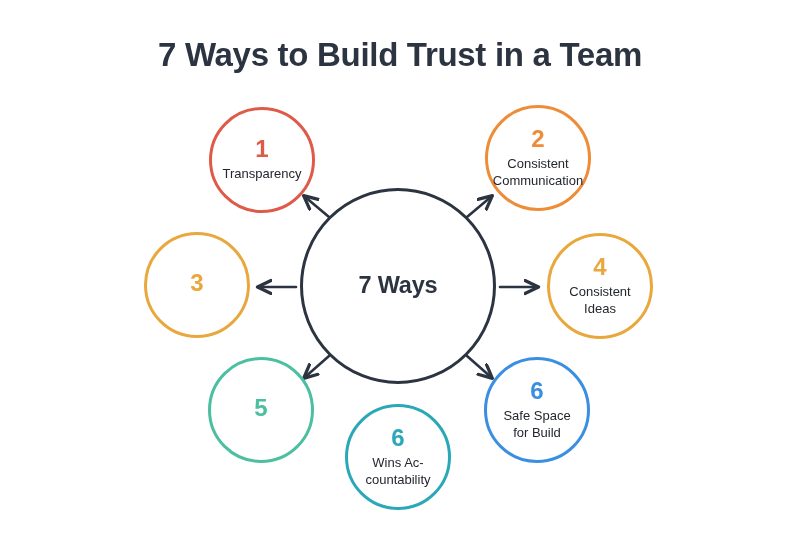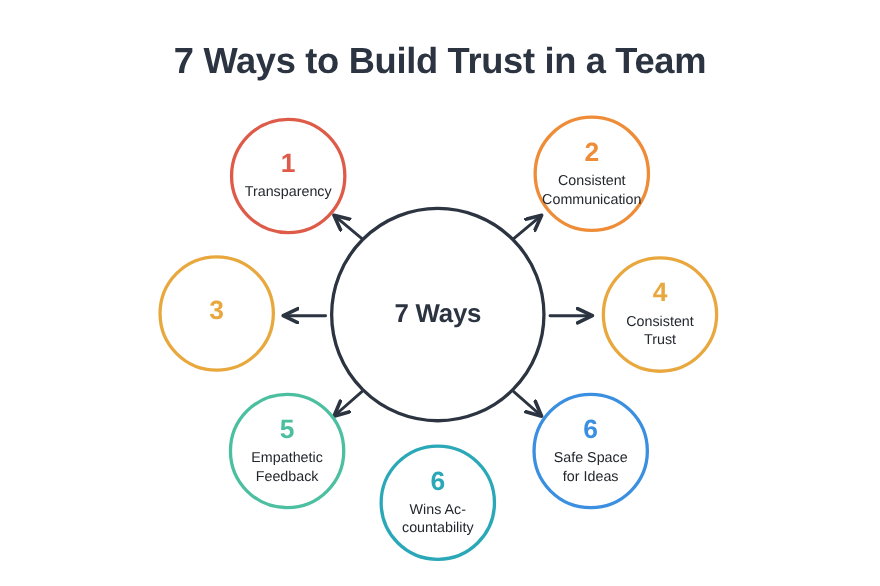--- a/index.html
+++ b/index.html
@@ -144,41 +144,37 @@
   </div>
 
   <div class="node" id="node-2" style="left: 144px; top: 232px; border-color: rgb(232, 168, 62);">
     <div class="node-num" style="color: rgb(232, 168, 62);">3</div>
   </div>
 
   <div class="node" id="node-3" style="left: 547px; top: 233px; border-color: rgb(232, 168, 62);">
     <div class="node-num" style="color: rgb(232, 168, 62);">4</div>
     <div class="node-label">
       <span class="l">Consistent</span>
-      <span class="l">Trust</span>
+      <span class="l">Ideas</span>
     </div>
   </div>
 
   <div class="node" id="node-4" style="left: 208px; top: 357px; border-color: rgb(76, 191, 160);">
     <div class="node-num" style="color: rgb(76, 191, 160);">5</div>
-    <div class="node-label">
-      <span class="l">Empathetic</span>
-      <span class="l">Feedback</span>
-    </div>
   </div>
 
   <div class="node" id="node-5" style="left: 345px; top: 404px; border-color: rgb(43, 168, 184);">
     <div class="node-num" style="color: rgb(43, 168, 184);">6</div>
     <div class="node-label">
       <span class="l">Wins Ac-</span>
       <span class="l">countability</span>
     </div>
   </div>
 
   <div class="node" id="node-6" style="left: 484px; top: 357px; border-color: rgb(59, 143, 224);">
     <div class="node-num" style="color: rgb(59, 143, 224);">6</div>
     <div class="node-label">
       <span class="l">Safe Space</span>
-      <span class="l">for Ideas</span>
+      <span class="l">for Build</span>
     </div>
   </div>
 
 </div>
 
 </body></html>

